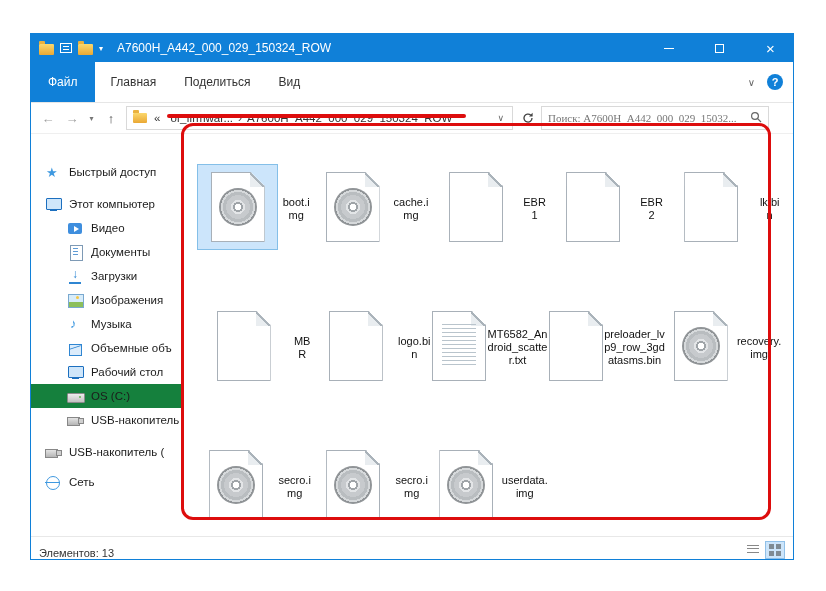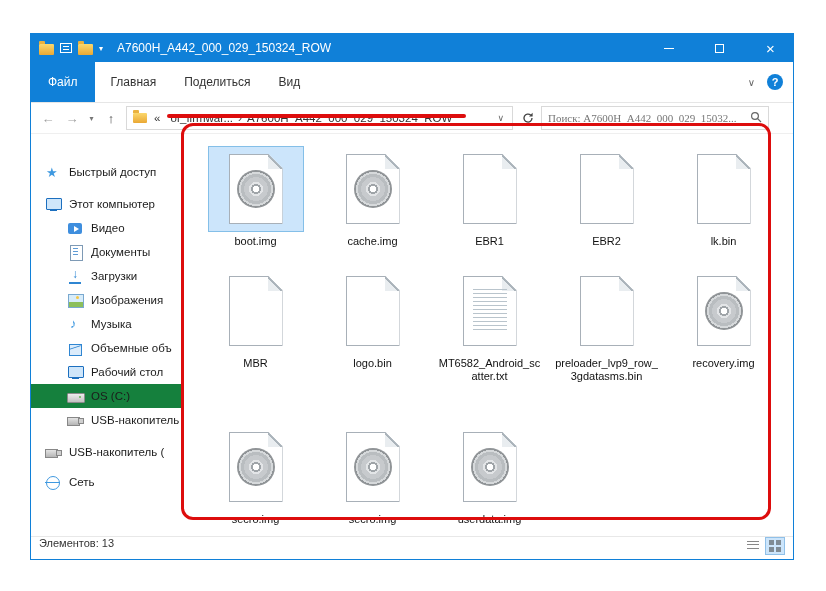--- a/index.html
+++ b/index.html
@@ -81,35 +81,35 @@
   .si[data-icon="drive"]::before{left:0;top:4px;width:16px;height:8px;border:1px solid #8b8b8b;background:linear-gradient(#ececec,#c2c2c2);border-radius:1px}
   .si[data-icon="drive"]::after{left:12px;top:7px;width:2px;height:2px;border-radius:50%;background:#62b353}
   .si[data-icon="usb"]::before{left:0;top:4px;width:11px;height:7px;border:1px solid #878787;background:linear-gradient(#e3e3e3,#b5b5b5)}
   .si[data-icon="usb"]::after{left:11px;top:5px;width:4px;height:4px;background:#cfcfcf;border:1px solid #878787}
   .si[data-icon="network"]::before{left:1px;top:1px;width:12px;height:12px;border:1.5px solid #3f99e0;border-radius:50%}
   .si[data-icon="network"]::after{left:0;top:7px;width:15px;height:1.5px;background:#3f99e0}
 
   
   .files-area{flex:1;position:relative;overflow:hidden}
   .files-grid{display:grid;grid-template-columns:repeat(5,117px);grid-template-rows:122px 156px 122px;padding:12px 0 0 14px}
-  .cell{display:flex;flex-direction:column;align-items:center;cursor:pointer}
+  .cell{display:flex;align-items:center;cursor:pointer}
   .icon-wrap{width:96px;height:86px;display:flex;align-items:center;justify-content:center;border:1px solid transparent}
   .cell[data-selected="true"] .icon-wrap{background:var(--selection);border-color:#84bfe8}
   .flabel{margin-top:3px;font-size:11px;line-height:13px;color:#111;text-align:center;max-width:106px;overflow-wrap:anywhere}
   .ficon{position:relative;width:54px;height:70px;background:#fff;border:1px solid #a8b0b8;
     clip-path:polygon(0 0,calc(100% - 14px) 0,100% 14px,100% 100%,0 100%)}
   .ficon::before{content:"";position:absolute;top:0;right:0;width:14px;height:14px;
     background:linear-gradient(to left bottom,transparent 46%,#aab3ba 46% 54%,#e9edf0 54%)}
   .ficon[data-type="disc"]::after{content:"";position:absolute;left:50%;top:50%;width:38px;height:38px;margin:-19px 0 0 -19px;border-radius:50%;
     background:radial-gradient(circle,#ffffff 0 3px,#9fa4a8 3px 5px,#e3e5e7 5px 7px,#c7cacd 7px 12px,#b9bdc0 12px 15px,#d6d9db 15px 17px,#909497 17px 19px)}
   .ficon[data-type="text"]::after{content:"";position:absolute;left:9px;right:9px;top:12px;bottom:14px;
     background:repeating-linear-gradient(#b9c4cc 0 1px,transparent 1px 4px)}
 
   
-  .statusbar{height:23px;border-top:1px solid #e8e8e8;display:flex;align-items:flex-start;
+  .statusbar{height:23px;border-top:1px solid #e8e8e8;display:flex;align-items:flex-end;
     padding:0 8px;font-size:11px;color:#333;flex:0 0 auto}
   .view-btn{width:20px;height:18px;display:flex;align-items:center;justify-content:center;margin-left:2px;border:1px solid transparent}
   .view-btn.active{background:#cce5fb;border-color:#90c0e8}
   .vi-list{width:12px;height:10px;background:repeating-linear-gradient(#888 0 1px,transparent 1px 3.3px)}
   .vi-thumb{width:12px;height:12px;background-image:linear-gradient(#7f8b94,#7f8b94),linear-gradient(#7f8b94,#7f8b94),linear-gradient(#7f8b94,#7f8b94),linear-gradient(#7f8b94,#7f8b94);
     background-size:5px 5px;background-position:0 0,7px 0,0 7px,7px 7px;background-repeat:no-repeat}
 
   
   .anno-underline{position:absolute;left:167px;top:114px;width:299px;height:4px;background:var(--annotation);border-radius:2px;z-index:40;pointer-events:none}
   .anno-box{position:absolute;left:181px;top:123px;width:590px;height:397px;border:3px solid var(--annotation);border-radius:12px;z-index:40;pointer-events:none}

